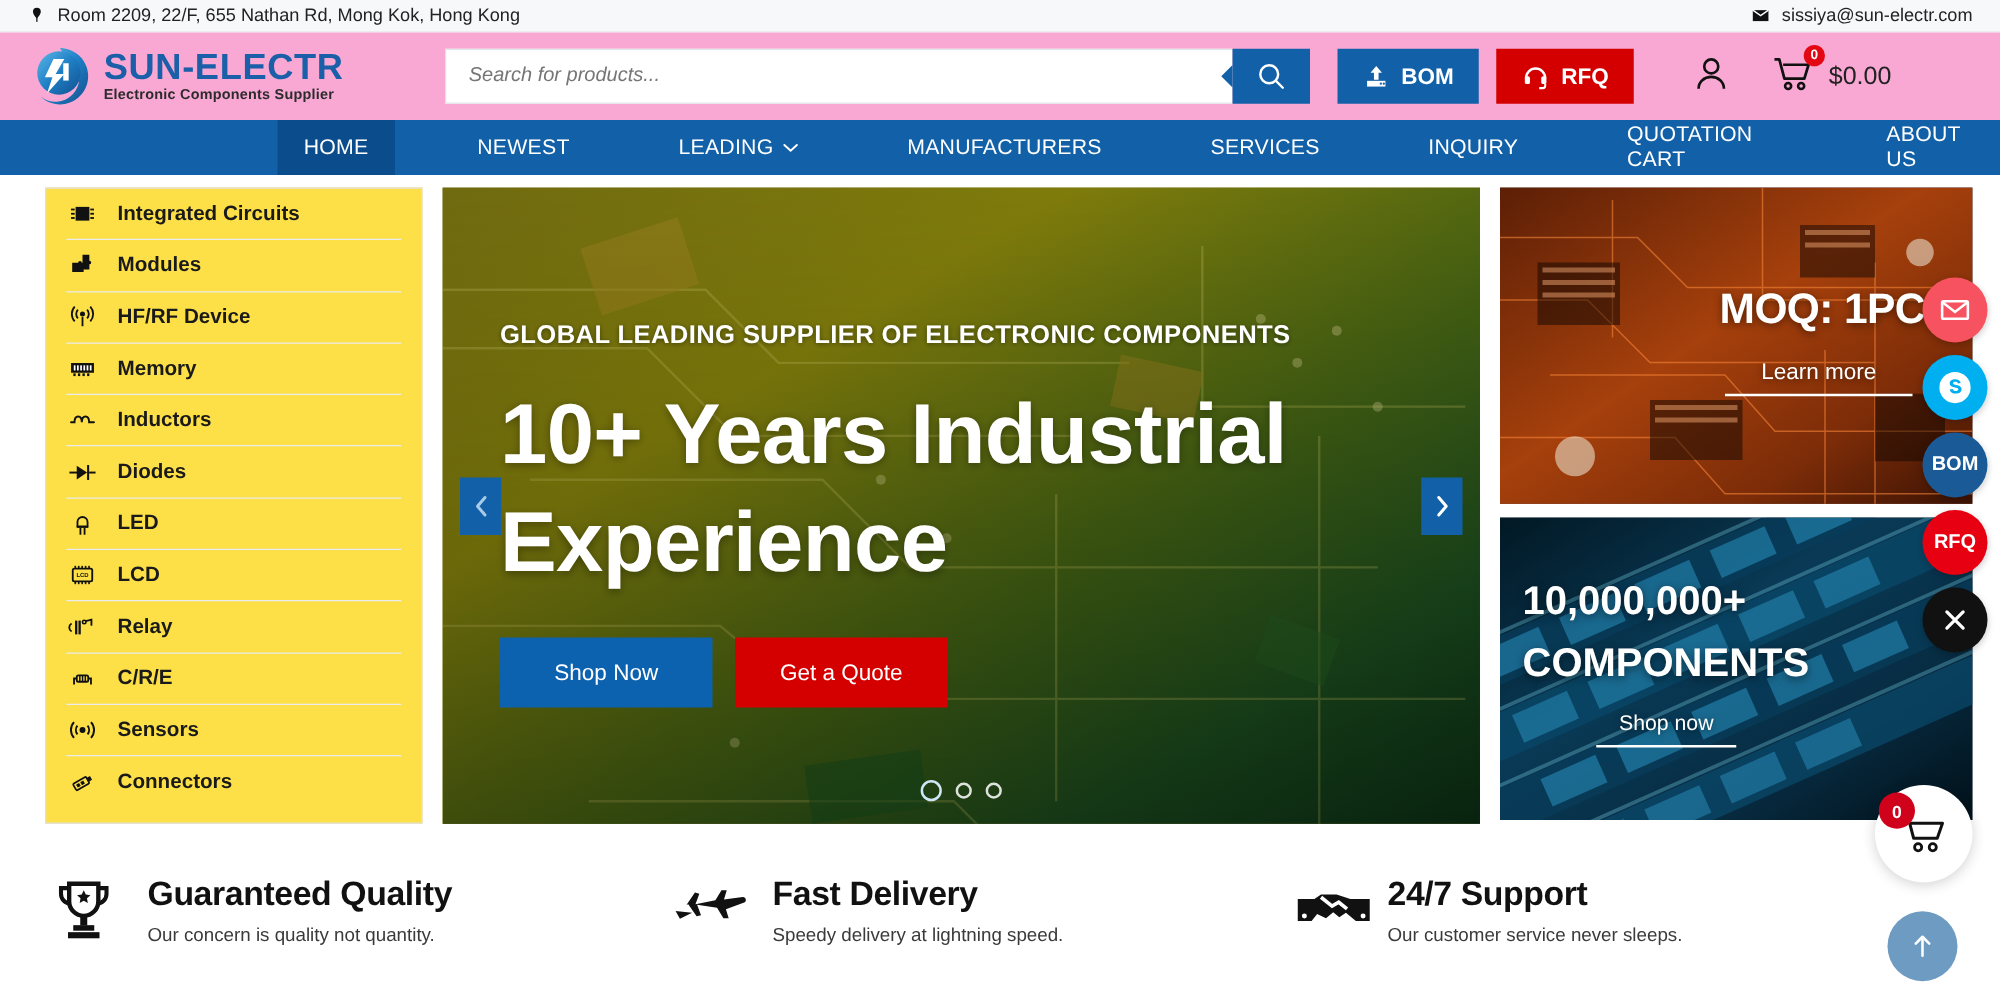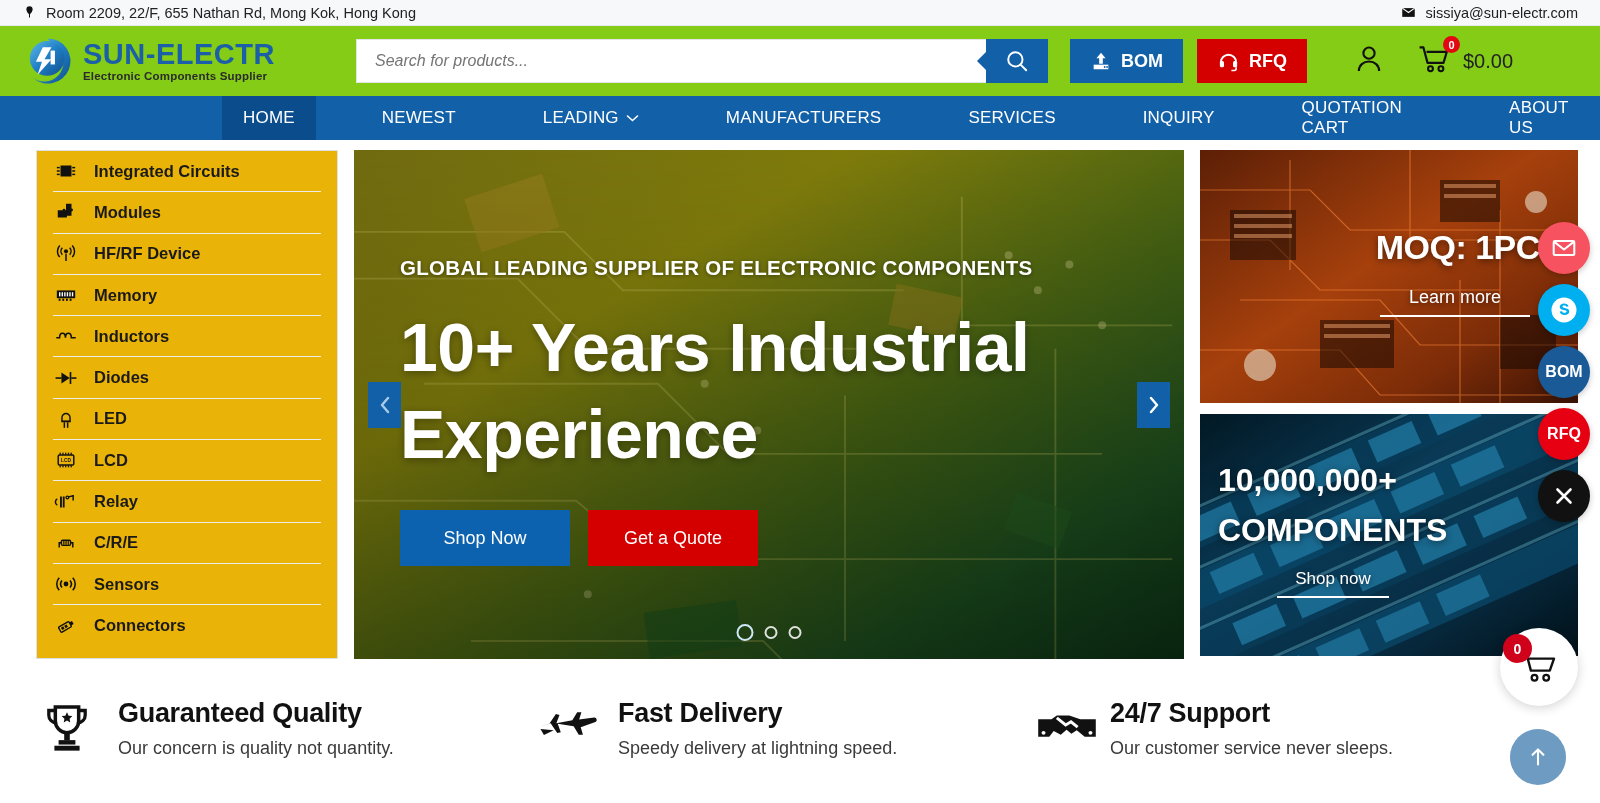--- a/index.html
+++ b/index.html
@@ -13,21 +13,21 @@
   .topbar {
     height: 26px; background: #f7f8fa; border-bottom: 1px solid #e8e9ec;
     display: flex; align-items: center; justify-content: space-between;
     padding: 0 22px; font-size: 14.5px; color: #222;
   }
   .topbar-left, .topbar-right { display: flex; align-items: center; gap: 9px; }
   .tb-ico { width: 15px; height: 15px; display: block; }
 
   
   .header {
-    height: 70px; background: #84cc16; display: flex; align-items: center;
+    height: 70px; background: #f9a8d4; display: flex; align-items: center;
     padding: 0 22px; gap: 0;
   }
   .logo-wrap { display: flex; align-items: center; gap: 9px; width: 310px; }
   .logo-mark { width: 52px; height: 52px; flex: none; }
   .logo-text { line-height: 1; }
   .logo-name {
     font-size: 29px; font-weight: bold; color: #1a5fa8;
     letter-spacing: 0.5px; font-family: "Liberation Sans", sans-serif;
   }
   .logo-tag {
@@ -84,21 +84,21 @@
   }
   .nav-item.active { background: #0b4d8c; }
 
   
   .main {
     display: flex; gap: 16px; padding: 10px 22px 0 36px; height: 516px;
   }
 
   
   .sidebar {
-    width: 302px; border: 1px solid #dfe0e3; background: #eab308;
+    width: 302px; border: 1px solid #dfe0e3; background: #fde047;
     padding: 0 16px; flex: none; height: 509px;
   }
   .cat-item {
     display: flex; align-items: center; gap: 15px; height: 41.3px;
     border-bottom: 1px solid #ececec; cursor: pointer;
   }
   .cat-item:last-child { border-bottom: none; }
   .cat-ico { width: 26px; height: 22px; flex: none; display: flex; align-items: center; justify-content: center; }
   .cat-label { font-size: 16.5px; font-weight: bold; color: #1a1a1a; }
 
@@ -181,21 +181,21 @@
   
   .features {
     display: flex; padding: 24px 36px 0 36px; height: 120px;
   }
   .feature { display: flex; align-items: center; gap: 20px; }
   .feature.f1 { width: 500px; }
   .feature.f2 { width: 500px; }
   .feature.f3 { width: 500px; gap: 12px; }
   .feat-ico { width: 62px; height: 56px; flex: none; display: flex; align-items: center; justify-content: center; }
   .feat-title { font-size: 27px; font-weight: bold; color: #111; letter-spacing: -0.3px; }
-  .feat-sub { font-size: 18px; color: #3a3a3a; margin-top: 9px; }
+  .feat-sub { font-size: 15px; color: #3a3a3a; margin-top: 9px; }
 
   
   .float-stack {
     position: absolute; right: 10px; top: 222px; display: flex;
     flex-direction: column; gap: 10px; z-index: 50;
   }
   .fab {
     width: 52px; height: 52px; border-radius: 50%; display: flex;
     align-items: center; justify-content: center; cursor: pointer;
     box-shadow: 0 2px 6px rgba(0,0,0,.22); color: #fff;

